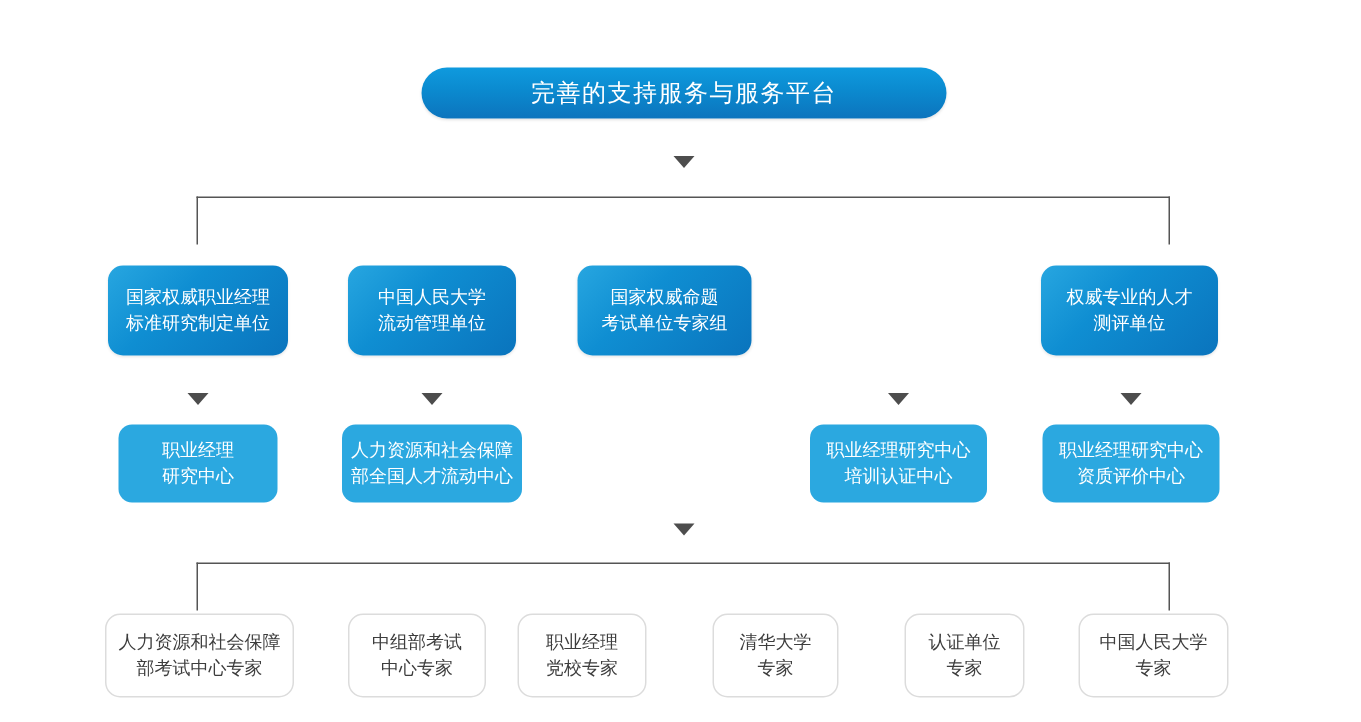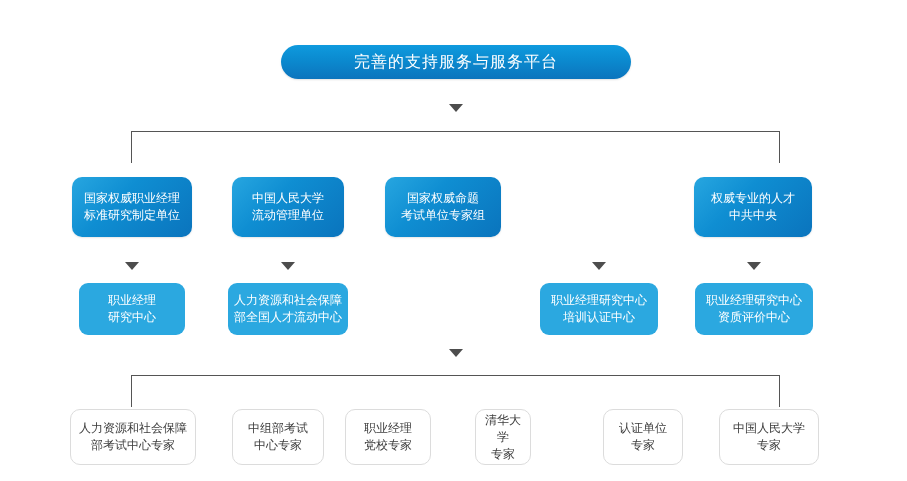--- a/index.html
+++ b/index.html
@@ -137,21 +137,21 @@
   <div class="lvl2" style="left:232px; top:177px; width:112px;">
     <span class="cell-text">中国人民大学
 流动管理单位</span>
   </div>
   <div class="lvl2" style="left:385px; top:177px; width:116px;">
     <span class="cell-text">国家权威命题
 考试单位专家组</span>
   </div>
   <div class="lvl2" style="left:694px; top:177px; width:118px;">
     <span class="cell-text">权威专业的人才
-中共中央</span>
+测评单位</span>
   </div>
 
   <div class="arrow" style="left:125px; top:262px;"></div>
   <div class="arrow" style="left:281px; top:262px;"></div>
   <div class="arrow" style="left:592px; top:262px;"></div>
   <div class="arrow" style="left:747px; top:262px;"></div>
 
   <div class="lvl3" style="left:79px; top:283px; width:106px;align-items:center;">
     <span class="cell-text">职业经理
 研究中心</span>
@@ -178,21 +178,21 @@
 部考试中心专家</span>
   </div>
   <div class="lvl4" style="left:214px; top:409px; width:92px;margin-left:18px;">
     <span class="cell-text">中组部考试
 中心专家</span>
   </div>
   <div class="lvl4" style="left:345px; top:409px; width:86px;">
     <span class="cell-text">职业经理
 党校专家</span>
   </div>
-  <div class="lvl4" style="left:475px; top:409px; width:56px;font-family:Liberation Serif, serif;">
+  <div class="lvl4" style="left:475px; top:409px; width:84px;font-family:Liberation Serif, serif;">
     <span class="cell-text">清华大学
 专家</span>
   </div>
   <div class="lvl4" style="left:603px; top:409px; width:80px;">
     <span class="cell-text">认证单位
 专家</span>
   </div>
   <div class="lvl4" style="left:719px; top:409px; width:100px;">
     <span class="cell-text">中国人民大学
 专家</span>

